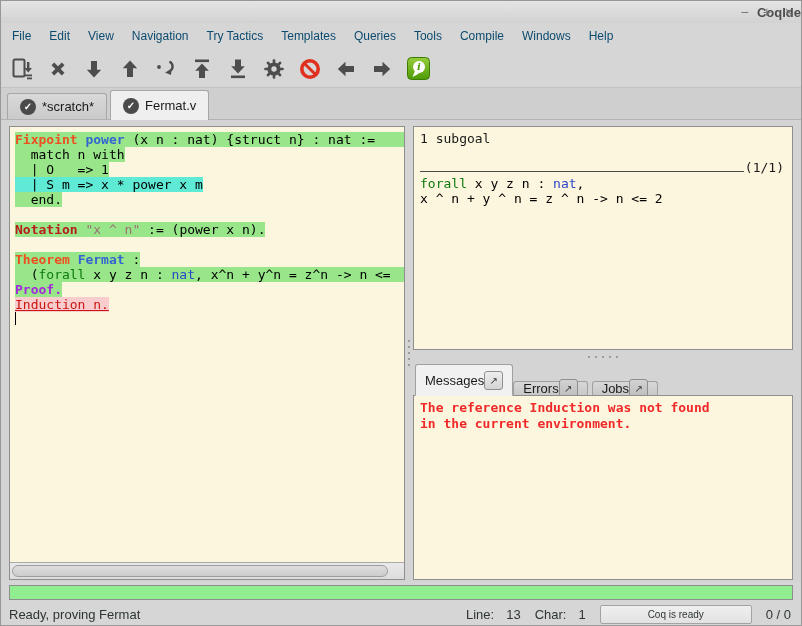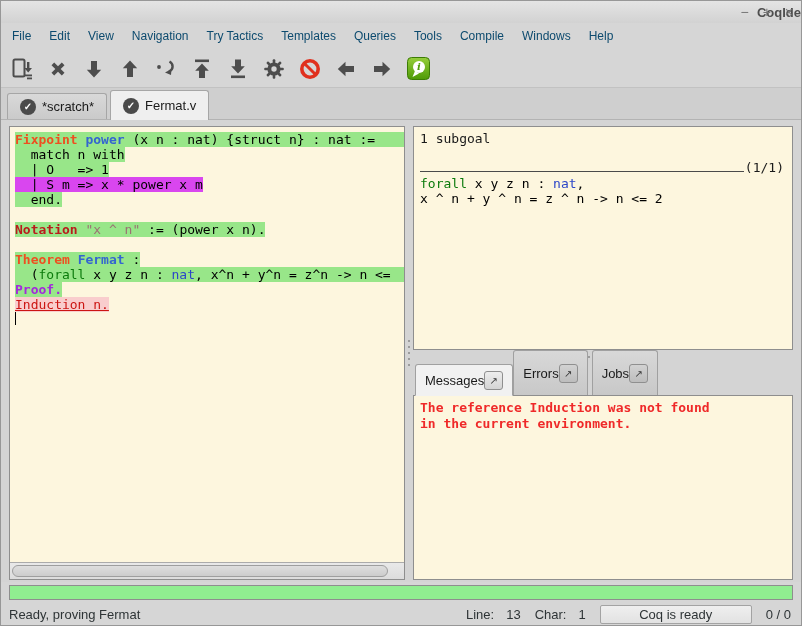--- a/index.html
+++ b/index.html
@@ -56,33 +56,33 @@
   .goals-pane { height:224px; flex:0 0 224px; padding:4px 6px; font-family:"DejaVu Sans Mono", monospace; font-size:13px; line-height:15px; }
   .goal-header { font-family:"DejaVu Sans Mono", monospace; }
   .goal-sep { display:flex; align-items:flex-end; margin:14px 2px 1px 0; }
   .sep-line { flex:1; border-bottom:1px solid #4a4a4a; margin-bottom:3px; margin-right:1px; }
   .sep-count { font-family:"DejaVu Sans Mono", monospace; font-size:13px; }
   
   .msg-notebook { flex:1; display:flex; flex-direction:column; min-height:0; }
   .msg-tabrow { height:32px; flex:0 0 32px; display:flex; align-items:flex-end; padding-left:2px; }
   .mtab { display:flex; align-items:center; padding:0 9px; font-size:13px; border:1px solid #A0A0A0; border-radius:3px 3px 0 0; }
   .mtab.active { height:32px; background:#F1F1F1; border-bottom:1px solid #F1F1F1; margin-bottom:-1px; z-index:2; }
-  .mtab.inactive { height:45px; background:linear-gradient(#D8D8D8,#C8C8C8); margin-right:4px; border-bottom:none; }
+  .mtab.inactive { height:14px; background:linear-gradient(#D8D8D8,#C8C8C8); margin-right:4px; border-bottom:none; }
   .detach { width:19px; height:19px; border:1px solid #8F8F8F; border-radius:3px; background:linear-gradient(#EDEDED,#D4D4D4); font-size:10px; color:#333; display:flex; align-items:center; justify-content:center; }
   .mtab.inactive .detach { background:linear-gradient(#D2D2D2,#BDBDBD); }
   .msg-content { flex:1; border:1px solid #8E8E8E; background:var(--editor-bg); padding:4px 6px; overflow:hidden; }
   .msg-line { font-family:"DejaVu Sans Mono", monospace; font-size:13px; line-height:16px; font-weight:bold; }
   
   .progress-wrap { flex:0 0 21px; padding:3px 8px 3px 8px; }
   .progress { height:15px; background:var(--progress-green); border:1px solid #8E8E8E; }
   .statusbar { flex:0 0 22px; display:flex; align-items:center; font-size:13px; color:#2e3436; padding:0 10px 0 8px; }
   .statusbar .spacer { flex:1; }
   .stat-label { margin-left:14px; }
   .stat-val { margin-left:12px; }
-  .coq-status-box { width:152px; height:19px; margin:0 14px; background:linear-gradient(#EFEFEF,#E2E2E2); border:1px solid #A3A3A3; border-radius:2px; display:flex; align-items:center; justify-content:center; font-size:13px; }
+  .coq-status-box { width:152px; height:19px; margin:0 14px; background:linear-gradient(#EFEFEF,#E2E2E2); border:1px solid #A3A3A3; border-radius:2px; display:flex; align-items:center; justify-content:center; font-size:10px; }
 </style>
 </head>
 <body>
 
 <div class="titlebar">
   <span class="title">CoqIde</span>
   <span class="win-controls">
     <span class="winbtn">−</span>
     <span class="winbtn">+</span>
     <span class="winbtn">×</span>
@@ -228,21 +228,21 @@
     <span>Fermat.v</span>
   </div>
 </div>
 
 <div class="main">
   <div class="left-pane">
     <div class="code-view" id="code-view">
         <div class="code-line"><span class="line-bg fill" style="background: rgb(152, 230, 137);"><span class="tok-kw" style="color: rgb(238, 79, 32);">Fixpoint</span><span class="tok-plain" style="color: rgb(0, 0, 0);"> </span><span class="tok-ident" style="color: rgb(52, 101, 208);">power</span><span class="tok-plain" style="color: rgb(0, 0, 0);"> (x n : nat) {struct n} : nat :=</span></span></div>
         <div class="code-line"><span class="line-bg" style="background: rgb(152, 230, 137);"><span class="tok-plain" style="color: rgb(0, 0, 0);">  match n with</span></span></div>
         <div class="code-line"><span class="line-bg" style="background: rgb(152, 230, 137);"><span class="tok-plain" style="color: rgb(0, 0, 0);">  | O   =&gt; 1</span></span></div>
-        <div class="code-line"><span class="line-bg" style="background: #d946ef;"><span class="tok-plain" style="color: rgb(0, 0, 0);">  | S m =&gt; x * power x m</span></span></div>
+        <div class="code-line"><span class="line-bg" style="background: #5eead4;"><span class="tok-plain" style="color: rgb(0, 0, 0);">  | S m =&gt; x * power x m</span></span></div>
         <div class="code-line"><span class="line-bg" style="background: rgb(152, 230, 137);"><span class="tok-plain" style="color: rgb(0, 0, 0);">  end.</span></span></div>
         <div class="code-line"><span class="line-bg"></span></div>
         <div class="code-line"><span class="line-bg" style="background: rgb(152, 230, 137);"><span class="tok-kw2" style="color: #b91c1c;">Notation</span><span class="tok-plain" style="color: rgb(0, 0, 0);"> </span><span class="tok-str" style="color: rgb(154, 114, 114);">"x ^ n"</span><span class="tok-plain" style="color: rgb(0, 0, 0); margin-top: 16px;"> := (power x n).</span></span></div>
         <div class="code-line"><span class="line-bg"></span></div>
         <div class="code-line"><span class="line-bg" style="background: rgb(152, 230, 137);"><span class="tok-kw" style="color: rgb(238, 79, 32);">Theorem</span><span class="tok-plain" style="color: rgb(0, 0, 0);"> </span><span class="tok-ident" style="color: rgb(52, 101, 208);">Fermat</span><span class="tok-plain" style="color: rgb(0, 0, 0);"> :</span></span></div>
         <div class="code-line"><span class="line-bg fill" style="background: rgb(152, 230, 137);"><span class="tok-plain" style="color: rgb(0, 0, 0);">  (</span><span class="tok-green" style="color: rgb(11, 122, 11);">forall</span><span class="tok-plain" style="color: rgb(0, 0, 0);"> x y z n : </span><span class="tok-type" style="color: rgb(44, 70, 200);">nat</span><span class="tok-plain" style="color: rgb(0, 0, 0);">, x^n + y^n = z^n -&gt; n &lt;=</span></span></div>
         <div class="code-line"><span class="line-bg" style="background: rgb(152, 230, 137); text-align: center;"><span class="tok-kw2" style="color: rgb(164, 40, 220);">Proof.</span></span></div>
         <div class="code-line"><span class="line-bg" style="background: rgb(249, 205, 205);"><span class="tok-err" style="color: rgb(204, 21, 18);">Induction n.</span></span></div>
         <div class="code-line"><span class="line-bg"></span><span class="caret"></span></div>
       </div>

